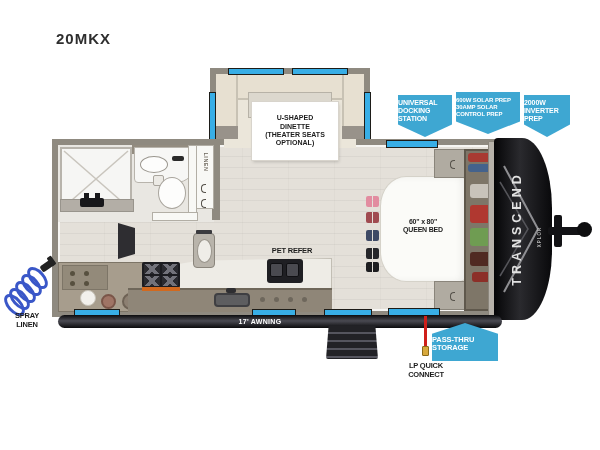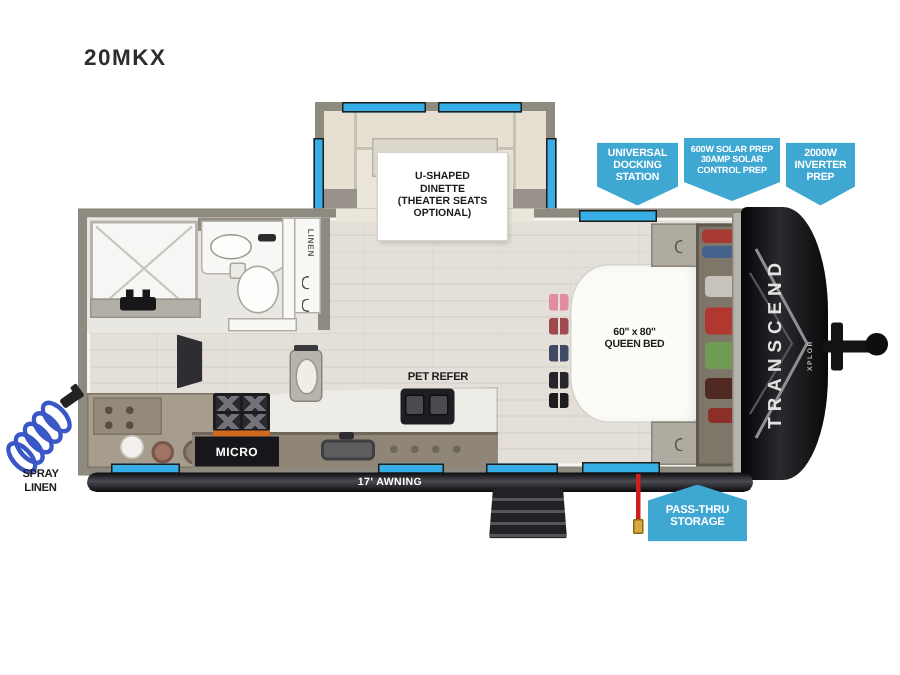--- a/index.html
+++ b/index.html
@@ -1,21 +1,21 @@
 <!DOCTYPE html>
 <html><head>
 <meta charset="utf-8">
 <style>
   html,body{margin:0;padding:0;background:#fff;}
   #stage{position:relative;width:600px;height:450px;background:#fff;overflow:hidden;
          font-family:"Liberation Sans",sans-serif;}
   .abs{position:absolute;}
   .lbl{position:absolute;font-weight:700;color:#1c1c1c;white-space:pre-line;text-align:center;
        line-height:1.14;letter-spacing:-0.2px;}
-  .callout{position:absolute;background:#3ea7d2;color:#fff;font-weight:700;text-align:center;
+  .callout{position:absolute;background:#3ea7d2;color:#fff;font-weight:700;text-align:left;
        white-space:pre-line;line-height:1.13;letter-spacing:-0.1px;}
   .callout.down{clip-path:polygon(0 0,100% 0,100% 70%,50% 100%,0 70%);}
   .callout.up{clip-path:polygon(0 28%,50% 0,100% 28%,100% 100%,0 100%);}
   .window{position:absolute;background:#38aee6;border:1px solid #1d1c18;box-sizing:border-box;}
   .wallbox{position:absolute;border:6px solid #8f8a80;box-sizing:border-box;}
   .whitefix{position:absolute;background:#f8f8f5;border:1px solid #b2aea5;box-sizing:border-box;}
   .clothes{position:absolute;border-radius:3px;}
   .coil{position:absolute;width:15px;height:26px;border:3px solid #3a57c8;border-radius:50%;
         transform:rotate(-42deg);box-sizing:border-box;}
   .knobdot{position:absolute;width:5px;height:5px;border-radius:50%;background:#57503f;}
@@ -101,23 +101,20 @@
   <div class="abs" style="left:128px;top:288px;width:204px;height:24px;background:#8f8678;border-top:2px solid #6f675a;box-sizing:border-box;"></div>
 
   <div class="abs" style="left:142px;top:262px;width:38px;height:26px;background:#1c1c20;border-radius:2px;">
     <span class="grate" style="left:2px;top:2px;"></span>
     <span class="grate" style="left:20px;top:2px;"></span>
     <span class="grate" style="left:2px;top:14px;"></span>
     <span class="grate" style="left:20px;top:14px;"></span>
   </div>
   <div class="abs" style="left:142px;top:287px;width:38px;height:4px;background:#d2691e;"></div>
 
-  <div class="abs" style="left:130px;top:291px;width:56px;height:20px;background:#17171b;display:flex;align-items:center;justify-content:center;">
-    <span style="color:#fff;font-size:8px;font-weight:700;letter-spacing:0.3px;">MICRO</span>
-  </div>
 
   <div class="abs" style="left:214px;top:293px;width:36px;height:14px;background:#5e5e60;border:2px solid #3f3f42;border-radius:4px;box-sizing:border-box;"></div>
   <div class="abs" style="left:226px;top:288px;width:10px;height:5px;background:#2e2e31;border-radius:2px;"></div>
   <span class="knobdot" style="left:260px;top:297px;background:#6e675c;"></span>
   <span class="knobdot" style="left:274px;top:297px;background:#6e675c;"></span>
   <span class="knobdot" style="left:288px;top:297px;background:#6e675c;"></span>
   <span class="knobdot" style="left:302px;top:297px;background:#6e675c;"></span>
 
   <div class="abs" style="left:193px;top:233px;width:22px;height:35px;background:#b9b4ab;border:1.5px solid #8a857c;border-radius:4px;box-sizing:border-box;">
     <div style="position:absolute;left:3px;top:5px;width:13px;height:22px;background:#efede8;border:1px solid #9a958c;border-radius:50%;"></div>
@@ -195,20 +192,22 @@
   <div class="abs" style="left:58px;top:315px;width:444px;height:13px;border-radius:7px;
               background:linear-gradient(180deg,#0c0c0e,#4a4a52 45%,#0b0b0d);"></div>
   <div class="abs" style="left:210px;top:318px;width:100px;text-align:center;font-size:7px;font-weight:700;color:#fff;letter-spacing:0.3px;">17' AWNING</div>
 
   <div class="abs" style="left:326px;top:326px;width:52px;height:33px;border-radius:2px;
               background:repeating-linear-gradient(180deg,#222226 0 6px,#55555e 6px 8px);
               clip-path:polygon(5% 0,95% 0,100% 100%,0 100%);"></div>
 
   <div class="abs" style="left:424px;top:316px;width:3px;height:32px;background:#cf1f1a;"></div>
   <div class="abs" style="left:422px;top:346px;width:7px;height:10px;background:#d8a93c;border:1px solid #8a6a1a;border-radius:1px;box-sizing:border-box;"></div>
+  <div class="lbl" style="left:392px;top:362px;width:68px;font-size:7.5px;">LP QUICK
+CONNECT</div>
 
   <span class="coil" style="left:30px;top:265px;"></span>
   <span class="coil" style="left:24px;top:272px;"></span>
   <span class="coil" style="left:18px;top:279px;"></span>
   <span class="coil" style="left:12px;top:286px;"></span>
   <span class="coil" style="left:7px;top:292px;"></span>
   <div class="abs" style="left:40px;top:262px;width:15px;height:7px;background:#222;border-radius:2px;transform:rotate(-35deg);"></div>
   <div class="abs" style="left:49px;top:256px;width:5px;height:10px;background:#222;border-radius:1px;transform:rotate(-35deg);"></div>
   <div class="lbl" style="left:4px;top:312px;width:46px;font-size:7.5px;">SPRAY
 LINEN</div>

